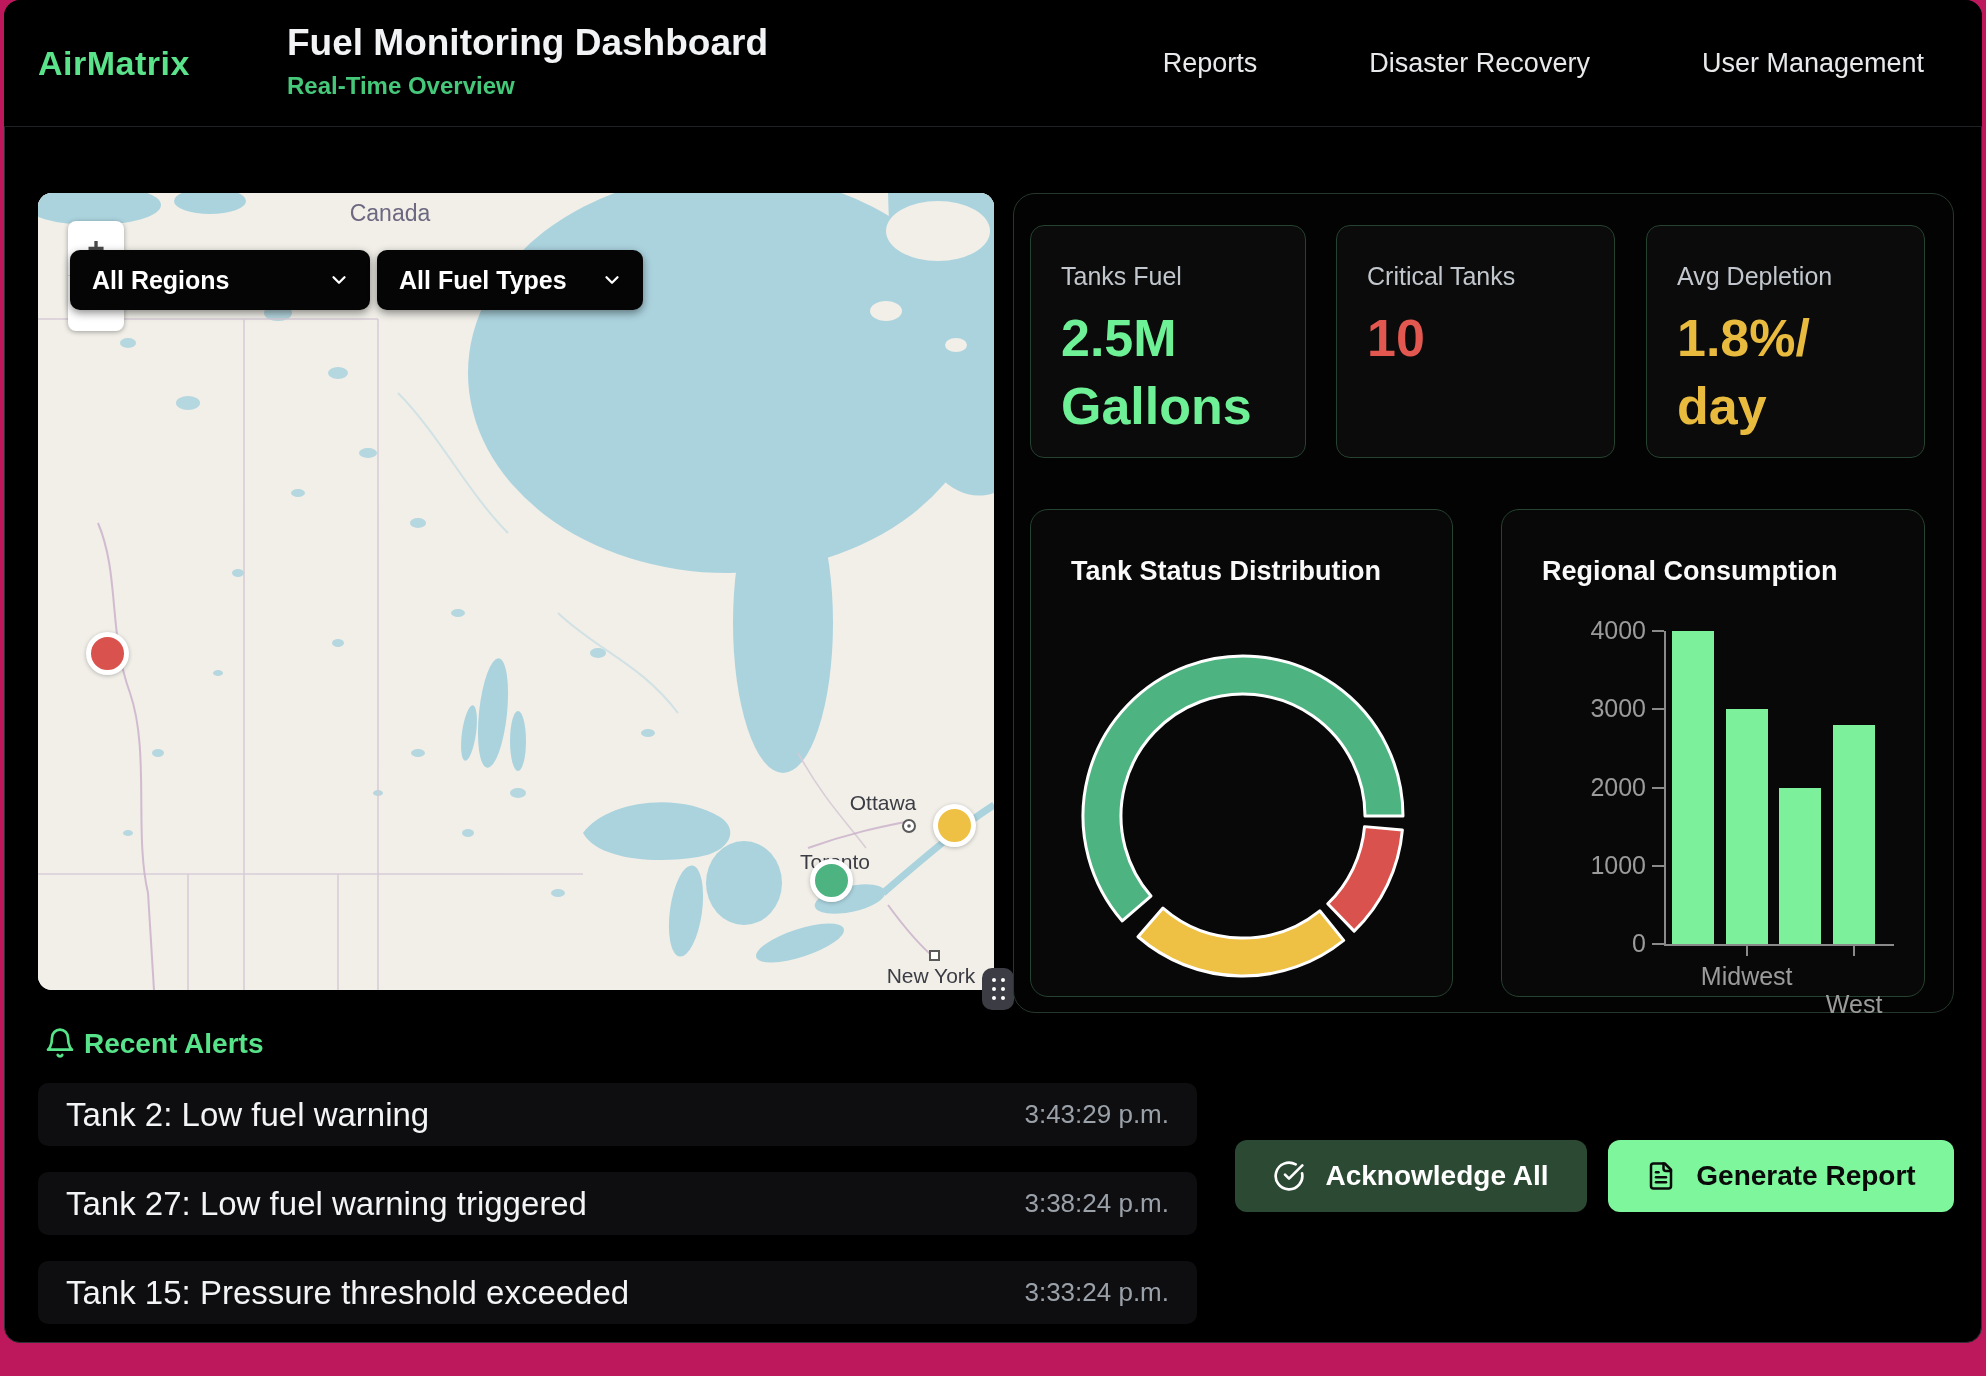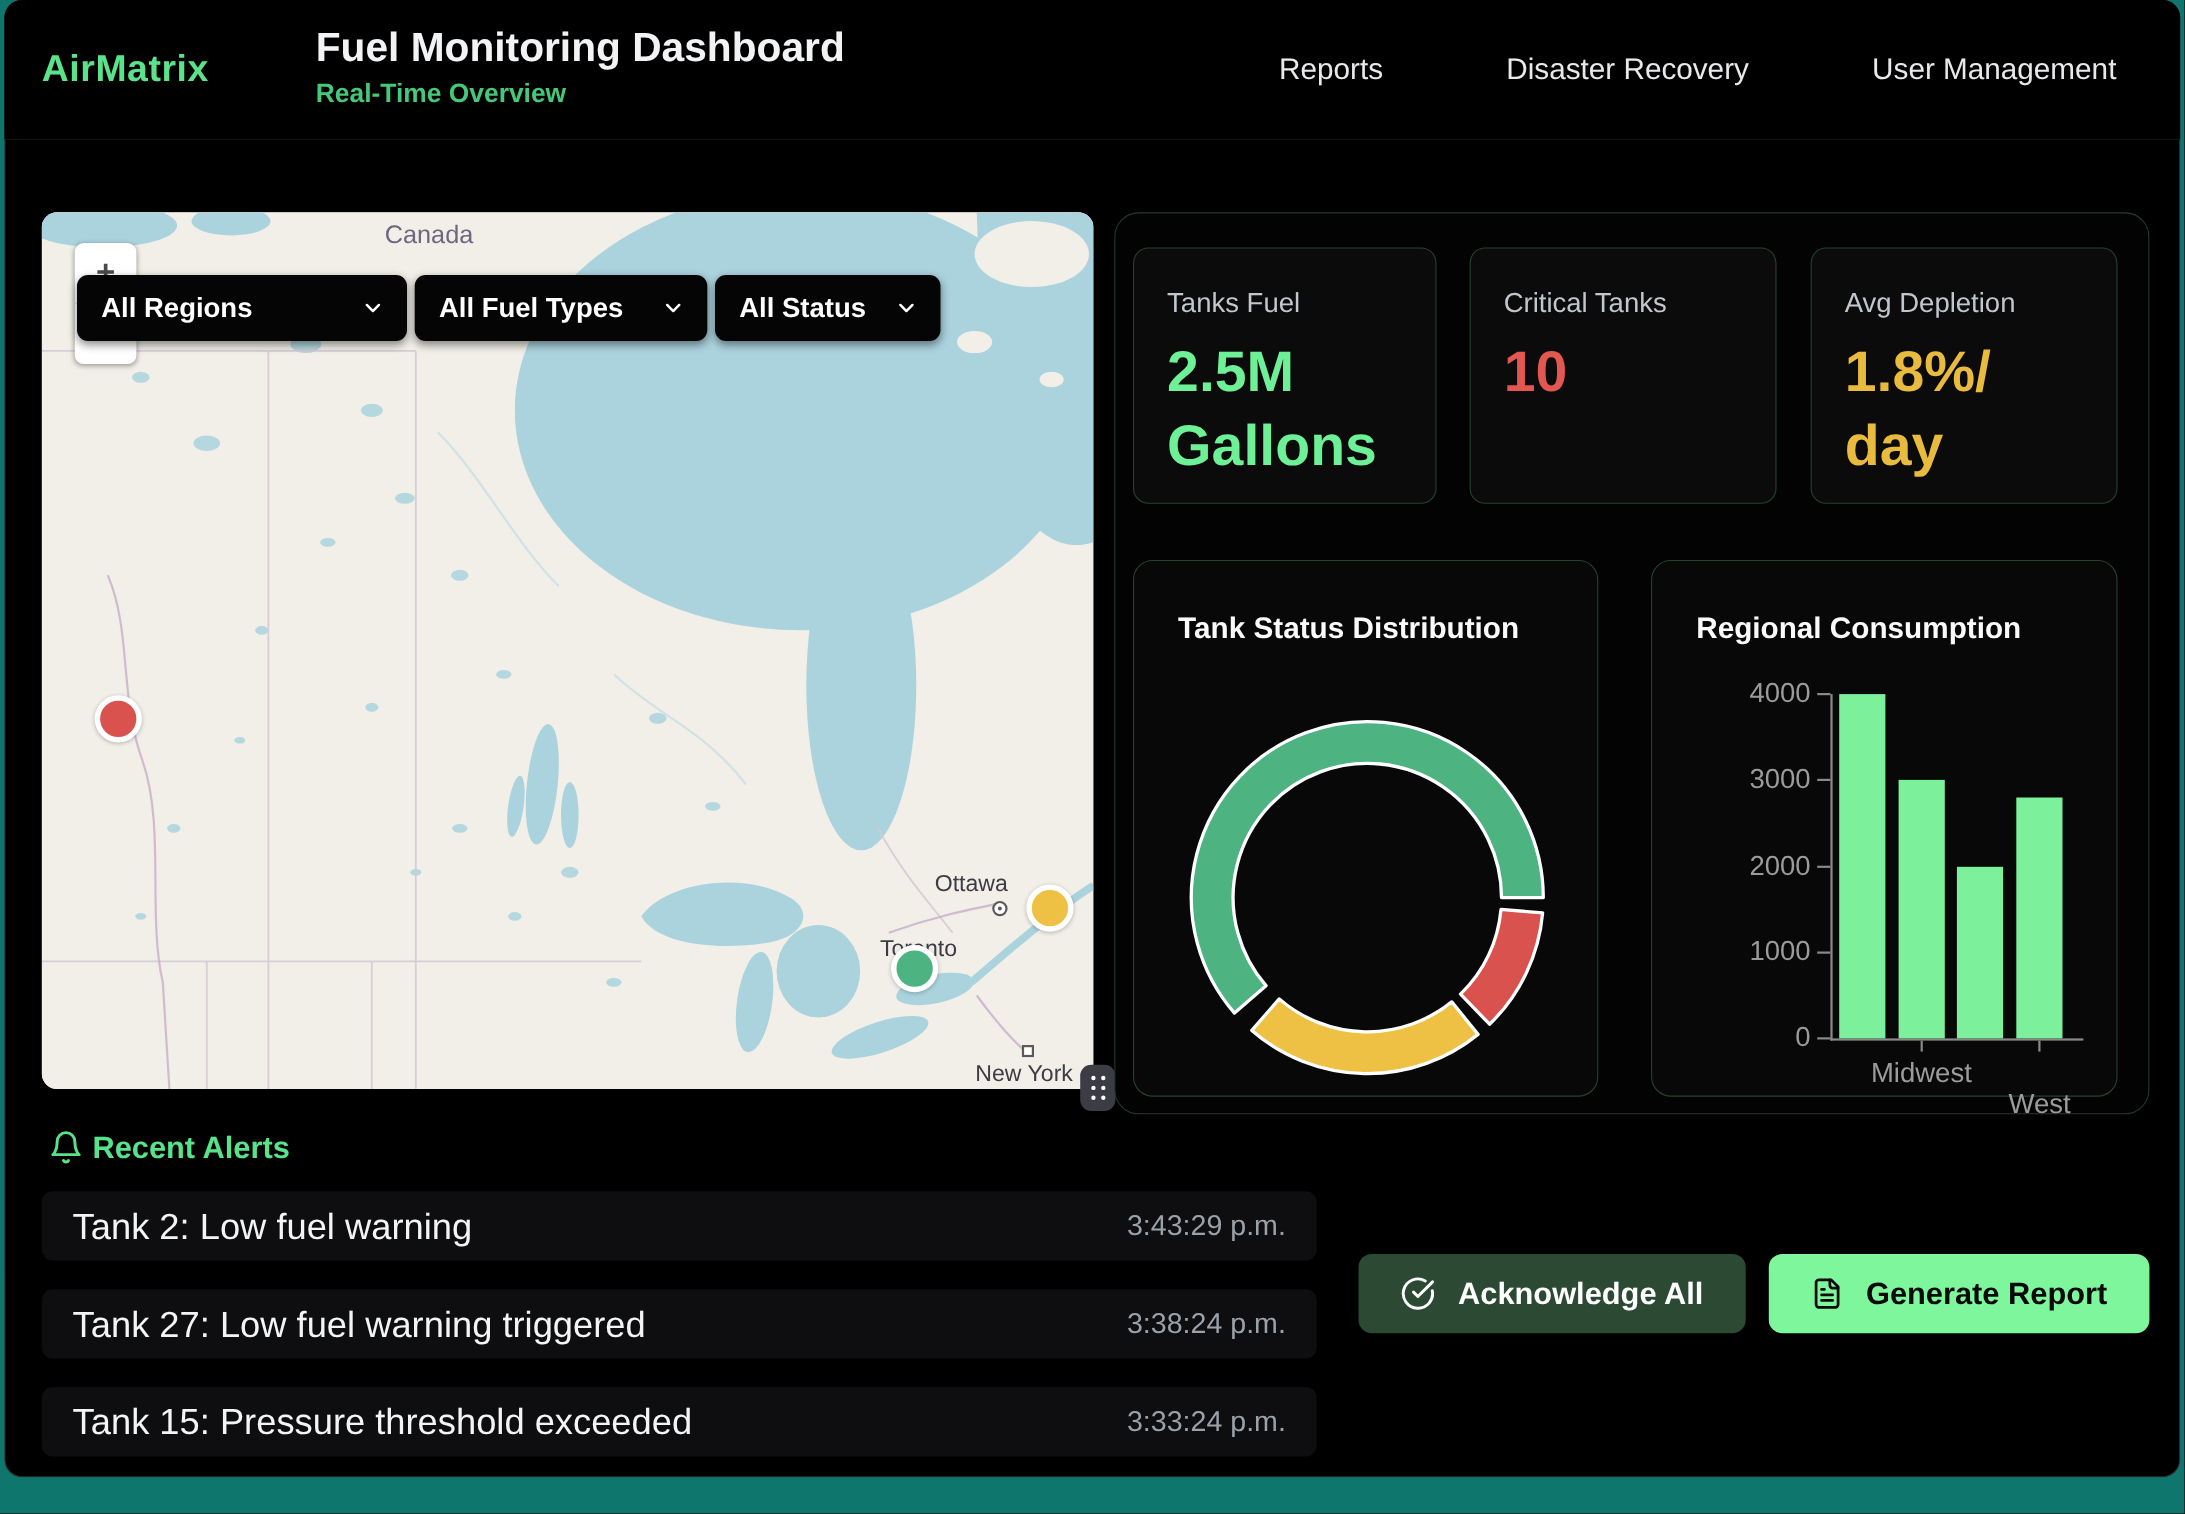--- a/index.html
+++ b/index.html
@@ -1,18 +1,18 @@
 <!DOCTYPE html>
 <html><head>
 <meta charset="utf-8">
 <style>
   * { margin:0; padding:0; box-sizing:border-box; }
   html,body { background:#111114; }
   body { font-family:"Liberation Sans", sans-serif; }
-  .root { position:relative; width:1986px; height:1376px; overflow:hidden; background:#0f766e; }
+  .root { position:relative; width:1986px; height:1376px; overflow:hidden; background:#be185d; }
   .app-frame { position:absolute; left:4px; top:0; width:1978px; height:1343px;
     background:#000; border:1px solid #2e2e33; border-radius:16px; }
 
   
   .header { position:absolute; left:4px; top:0; width:1978px; height:127px;
     border-bottom:1px solid #1e2124; background:#000; border-radius:16px 16px 0 0; }
   .brand { position:absolute; left:34px; top:44px; font-size:34px; font-weight:bold; color:#5be38b; letter-spacing:.5px; }
   .title-block { position:absolute; left:283px; top:22px; }
   .page-title { font-size:37px; font-weight:bold; color:#f2f3f4; }
   .page-subtitle { margin-top:8px; font-size:24px; font-weight:600; color:#45c87a; }
@@ -182,26 +182,20 @@
 
     <div class="filter-row">
       <div class="filter" style="width:300px">
         <span>All Regions</span>
         <svg width="22" height="22" viewBox="0 0 24 24" fill="none" stroke="#fff" stroke-width="2.5" stroke-linecap="round" stroke-linejoin="round">
             <path d="m6 9 6 6 6-6"></path>
           </svg>
       </div>
       <div class="filter" style="width:266px">
         <span>All Fuel Types</span>
-        <svg width="22" height="22" viewBox="0 0 24 24" fill="none" stroke="#fff" stroke-width="2.5" stroke-linecap="round" stroke-linejoin="round">
-            <path d="m6 9 6 6 6-6"></path>
-          </svg>
-      </div>
-      <div class="filter" style="width:205px">
-        <span>All Status</span>
         <svg width="22" height="22" viewBox="0 0 24 24" fill="none" stroke="#fff" stroke-width="2.5" stroke-linecap="round" stroke-linejoin="round">
             <path d="m6 9 6 6 6-6"></path>
           </svg>
       </div>
     </div>
 
     <div class="marker" id="marker-0" style="left: 48px; top: 439px; background: rgb(218, 82, 77);"></div>
     <div class="marker" id="marker-1" style="left: 895px; top: 611px; background: rgb(238, 192, 67);"></div>
     <div class="marker" id="marker-2" style="left: 772px; top: 666px; background: rgb(77, 179, 129);"></div>
   </div>

